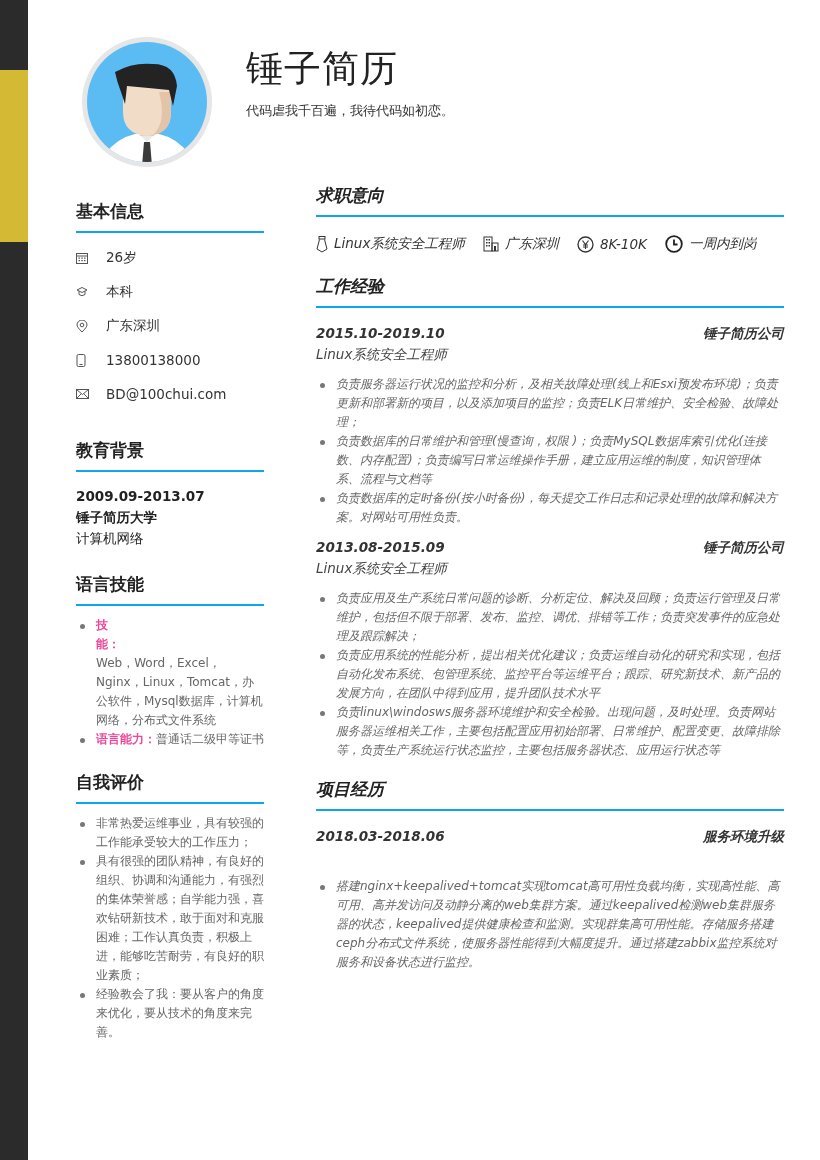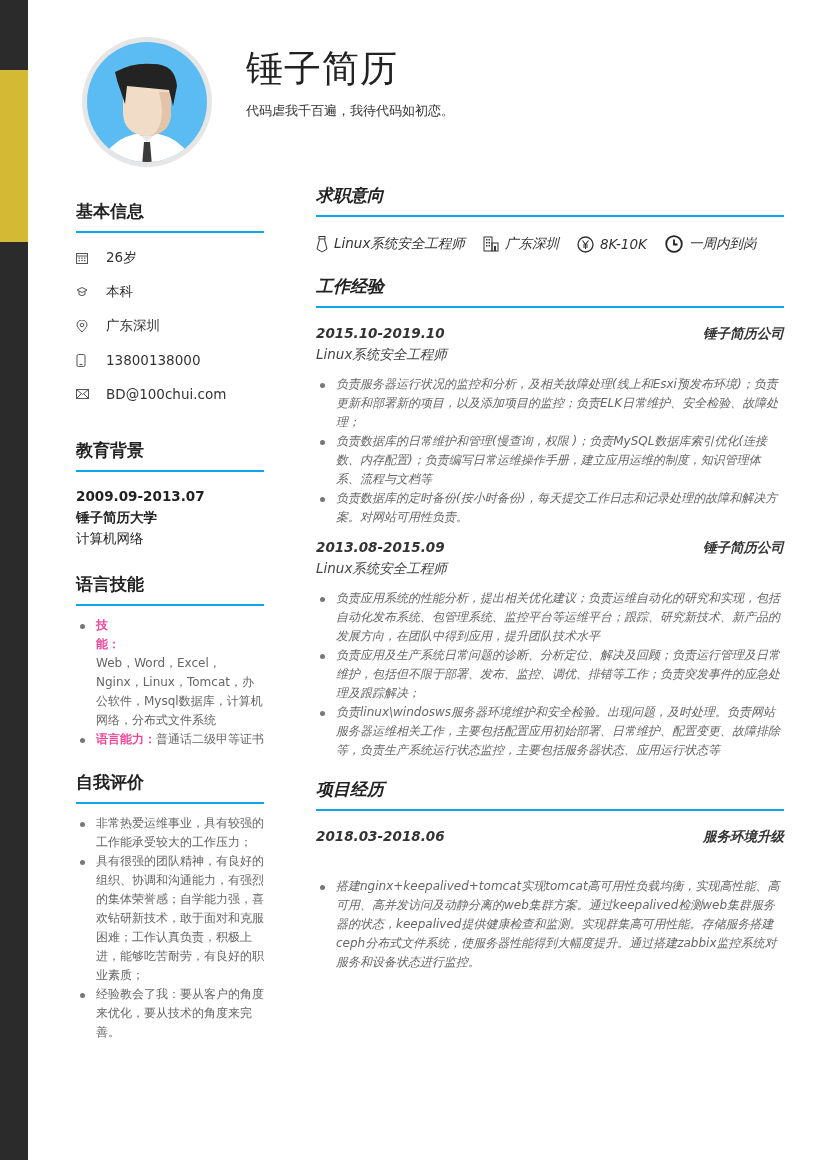--- a/index.html
+++ b/index.html
@@ -209,22 +209,22 @@
       </ul>
     </div>
 
     <div style="margin-top:10px;">
       <div class="job-head">
         <span>2013.08-2015.09</span>
         <span>锤子简历公司</span>
       </div>
       <div class="job-role">Linux系统安全工程师</div>
       <ul class="bullets" style="margin-top:10px;">
+        <li>负责应用及生产系统日常问题的诊断、分析定位、解决及回顾；负责运行管理及日常维护，包括但不限于部署、发布、监控、调优、排错等工作；负责突发事件的应急处理及跟踪解决；</li>
         <li>负责应用系统的性能分析，提出相关优化建议；负责运维自动化的研究和实现，包括自动化发布系统、包管理系统、监控平台等运维平台；跟踪、研究新技术、新产品的发展方向，在团队中得到应用，提升团队技术水平</li>
-        <li>负责应用及生产系统日常问题的诊断、分析定位、解决及回顾；负责运行管理及日常维护，包括但不限于部署、发布、监控、调优、排错等工作；负责突发事件的应急处理及跟踪解决；</li>
         <li>负责linux\windosws服务器环境维护和安全检验。出现问题，及时处理。负责网站服务器运维相关工作，主要包括配置应用初始部署、日常维护、配置变更、故障排除等，负责生产系统运行状态监控，主要包括服务器状态、应用运行状态等</li>
       </ul>
     </div>
   </section>
 
   <section style="margin-top:18px;">
     <div class="sec-title">项目经历</div>
     <div style="margin-top:15px;">
       <div class="job-head">
         <span>2018.03-2018.06</span>

